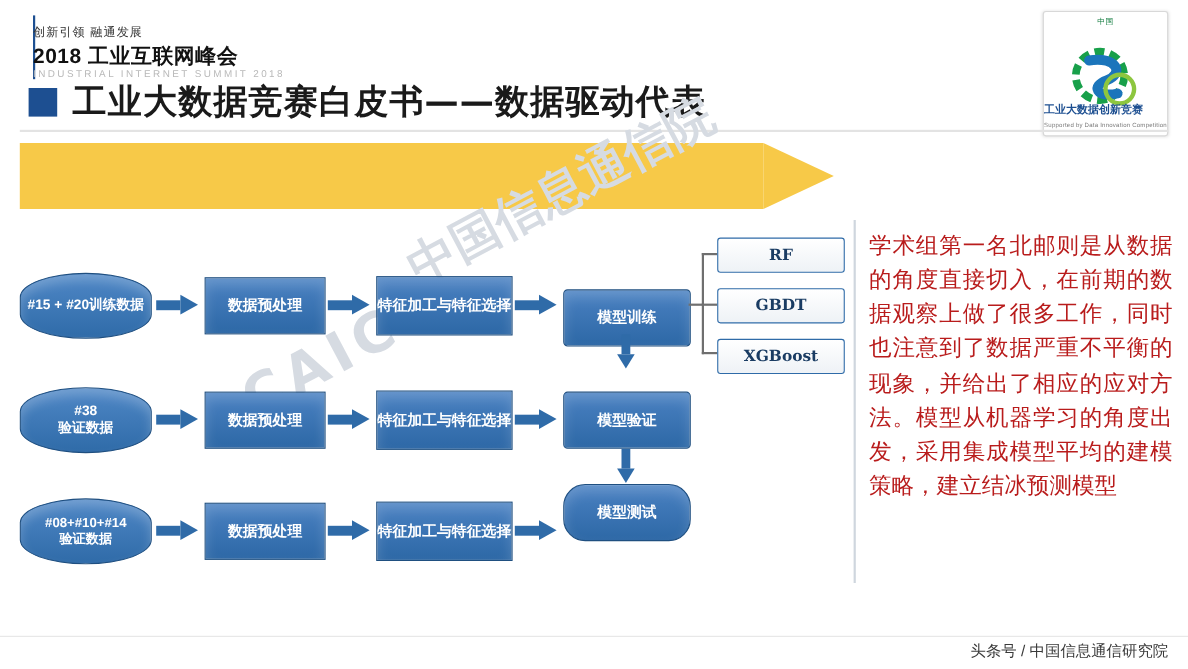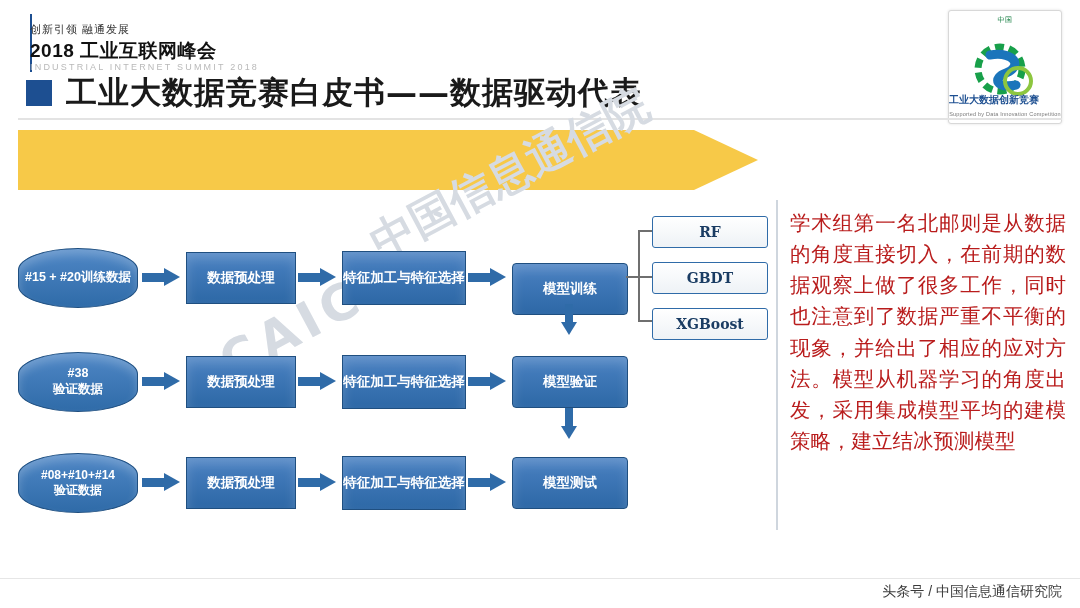--- a/index.html
+++ b/index.html
@@ -265,21 +265,21 @@
     <div class="arrow" style="left:154px;top:273px;"></div>
 
     <div class="box proc" style="left:176px;top:257px;">数据预处理</div>
     <div class="arrow-stem" style="left:288px;top:278px;width:22px;"></div>
     <div class="arrow" style="left:310px;top:273px;"></div>
 
     <div class="box feat" style="left:332px;top:256px;">特征加工与特征选择</div>
     <div class="arrow-stem" style="left:458px;top:278px;width:22px;"></div>
     <div class="arrow" style="left:480px;top:273px;"></div>
 
-    <div class="box model" style="left:502px;top:257px;">模型测试</div>
+    <div class="box model" style="left:502px;top:240px;border-radius:20px;">模型测试</div>
   </div>
 
   <div class="divider"></div>
   <div class="rtext">学术组第一名北邮则是从数据的角度直接切入，在前期的数据观察上做了很多工作，同时也注意到了数据严重不平衡的现象，并给出了相应的应对方法。模型从机器学习的角度出发，采用集成模型平均的建模策略，建立结冰预测模型</div>
 
   <div class="footer-line"></div>
   <div class="footer">头条号 / 中国信息通信研究院</div>
 </div>
 
 </body></html>

